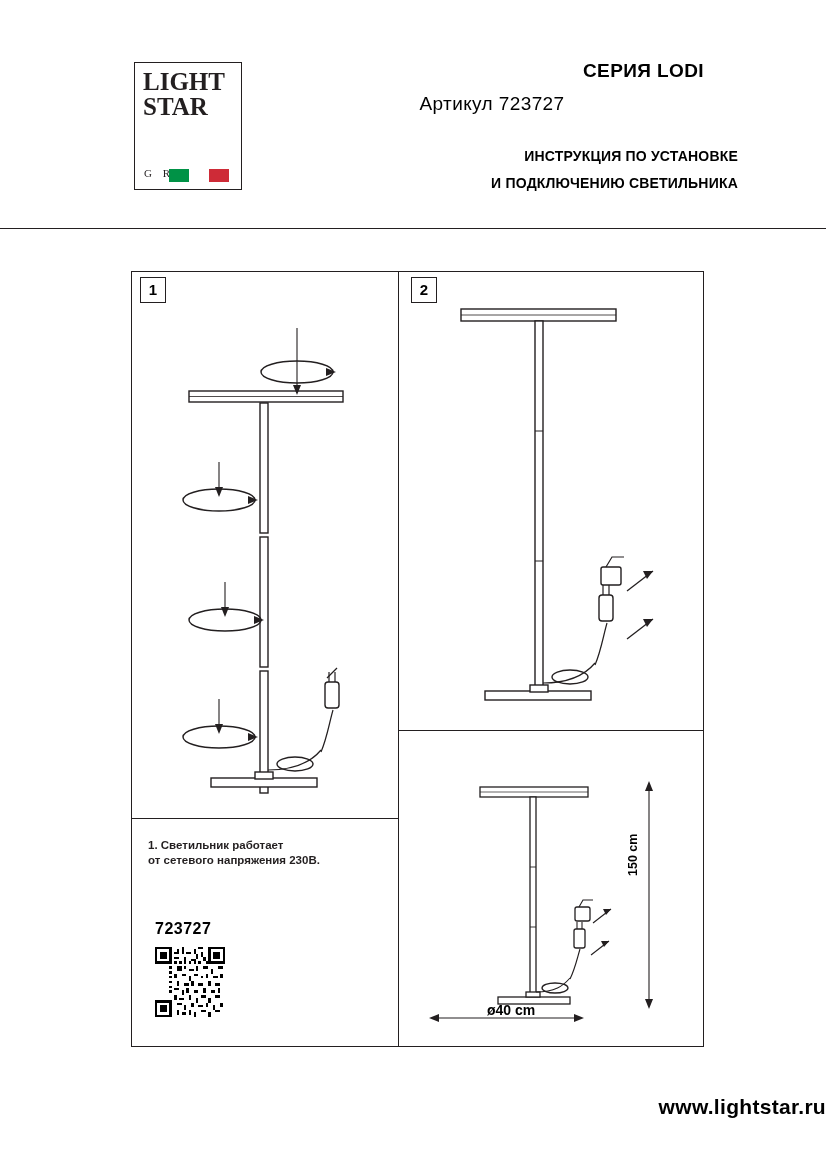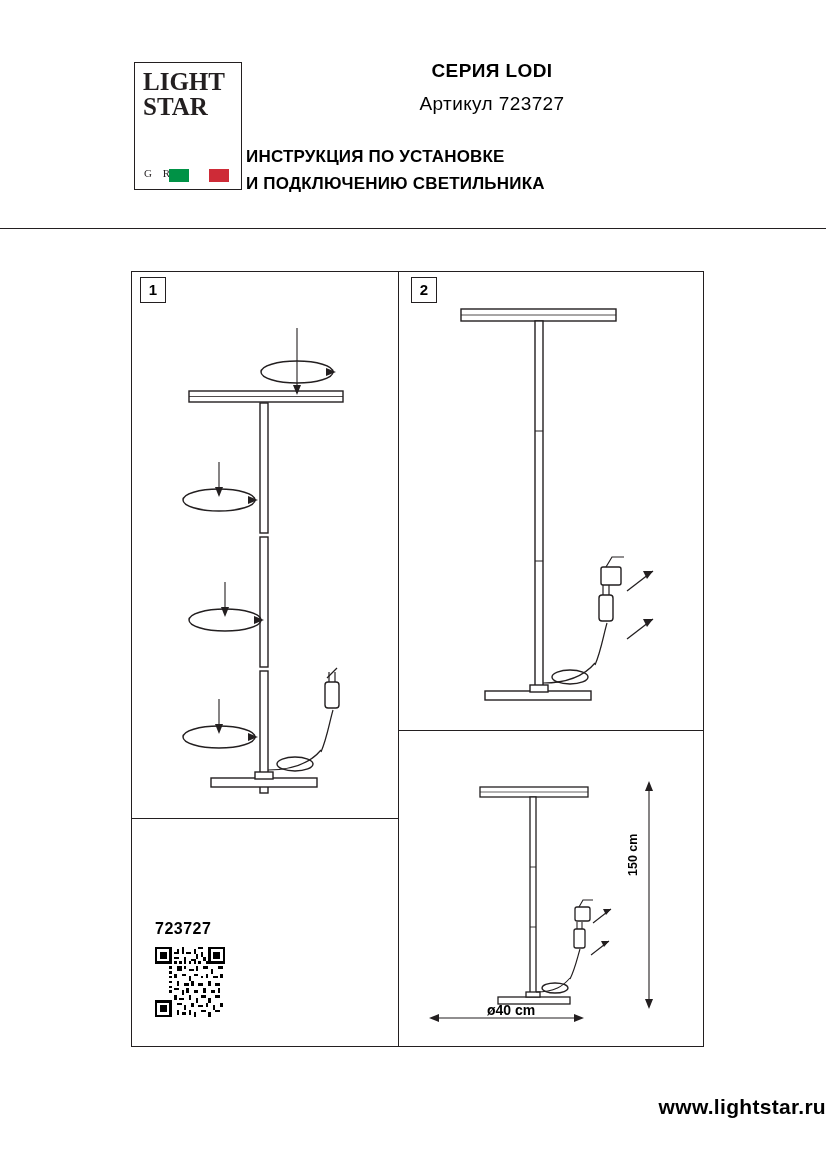--- a/index.html
+++ b/index.html
@@ -55,40 +55,40 @@
   }
   .logo-flag span { flex: 1 1 20px; display: block; }
   .flag-g { background: #009246; }
   .flag-w { background: #ffffff; }
   .flag-r { background: #ce2b37; }
 
   .head-series {
     position: absolute;
     left: 280px; top: 60px;
     width: 424px;
-    text-align: center;
+    text-align: right;
     font-size: 19px;
     font-weight: bold;
     letter-spacing: 0.4px;
   }
   .head-article {
     position: absolute;
     left: 280px; top: 93px;
     width: 424px;
     text-align: center;
     font-size: 19px;
     font-weight: normal;
     letter-spacing: 0.4px;
   }
   .head-title {
     position: absolute;
     left: 246px; top: 143px;
     width: 492px;
-    text-align: left;
-    font-size: 17px;
+    text-align: right;
+    font-size: 14px;
     font-weight: bold;
     line-height: 27px;
     letter-spacing: 0.2px;
   }
   .head-rule {
     position: absolute;
     left: 0; top: 228px;
     width: 826px; height: 1px;
     background: #231f20;
   }
@@ -268,20 +268,22 @@
     <path d="M190,452 C196,438 198,424 202,410" stroke-width="1.2"></path>
     <rect x="194" y="382" width="14" height="26" rx="3" fill="#ffffff"></rect>
     <line x1="198" y1="382" x2="198" y2="372" stroke-width="1.2"></line>
     <line x1="204" y1="382" x2="204" y2="372" stroke-width="1.2"></line>
     <path d="M196,378 L206,368" stroke-width="1.2"></path>
   </g>
 </svg>
 </div>
 
 <div class="notes">
+  <div>1. Светильник работает
+от сетевого напряжения 230В.</div>
 </div>
 
 <div class="art-code">723727</div>
 
 <div class="qr">
 <svg width="70" height="70" viewBox="0 0 29 29" xmlns="http://www.w3.org/2000/svg" shape-rendering="crispEdges">
   <rect width="29" height="29" fill="#fff"></rect>
   <g fill="#000">
 
     <rect x="0" y="0" width="7" height="1"></rect>

